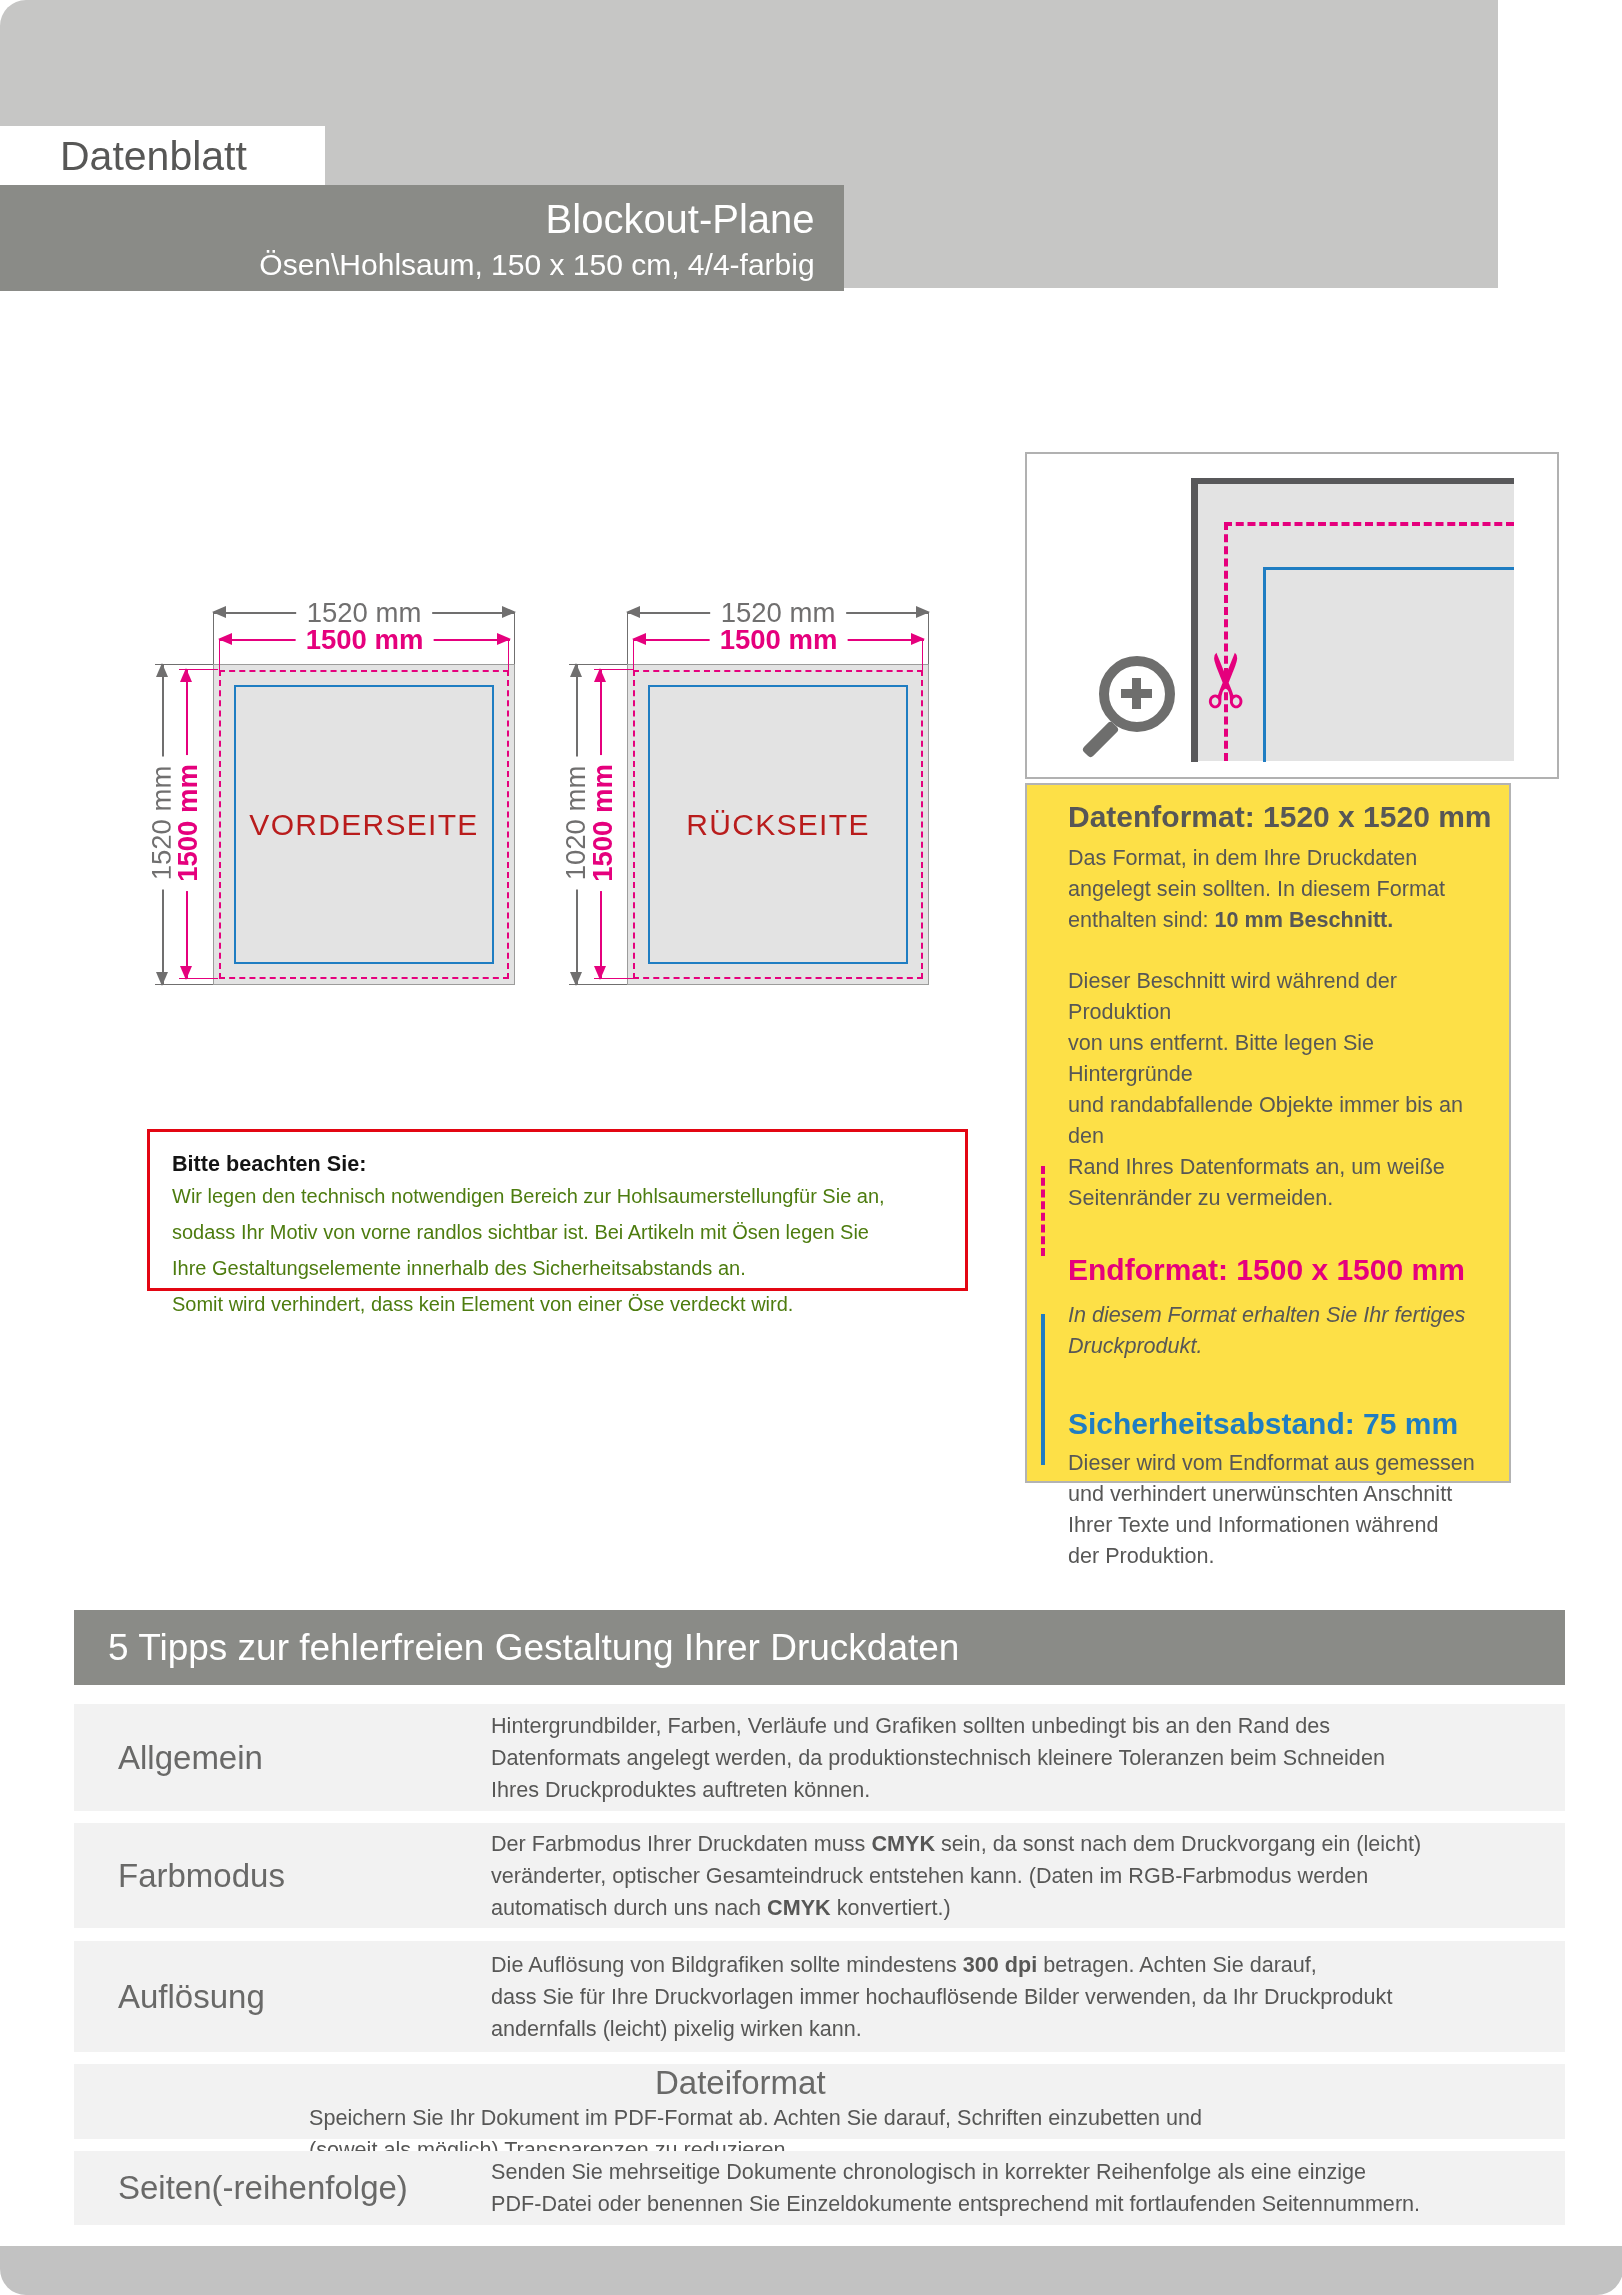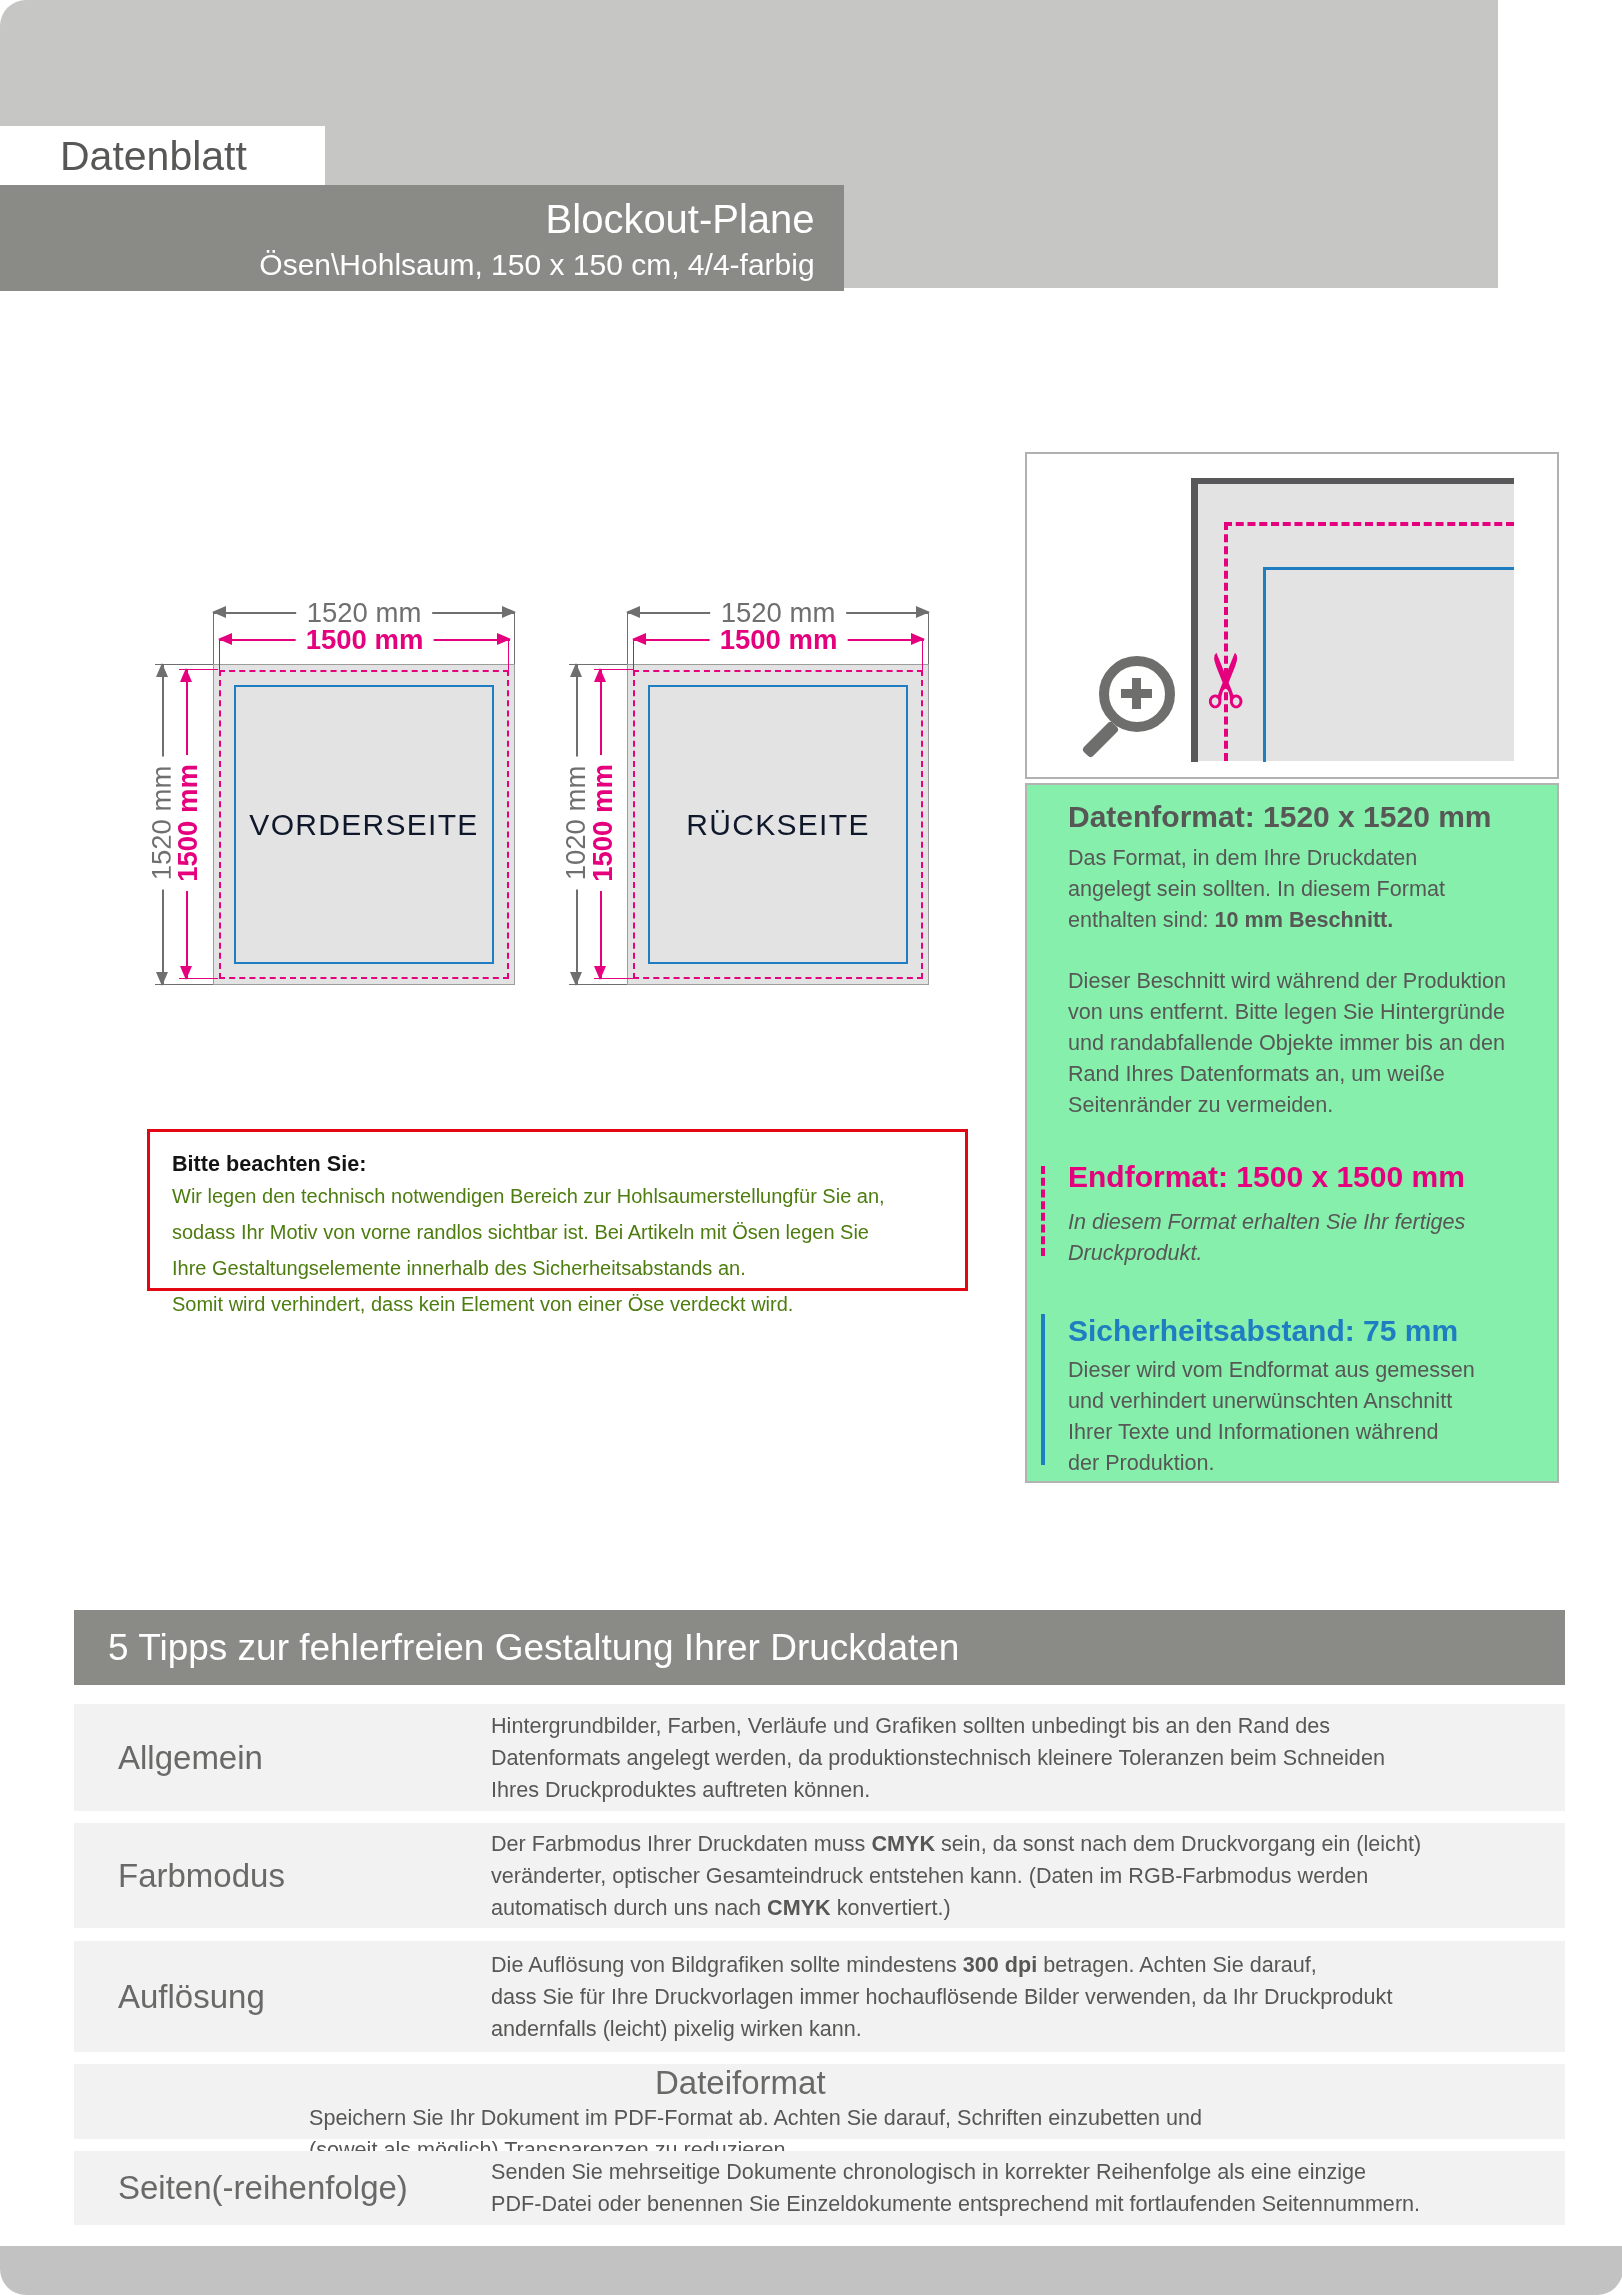--- a/index.html
+++ b/index.html
@@ -13,21 +13,21 @@
   .banner { position:absolute; left:0; top:185px; width:844px; height:106px; background:#8a8b87;
             display:flex; flex-direction:column; justify-content:center; align-items:flex-end; padding-right:29.4px; }
   .banner .product { font-size:40px; line-height:52px; color:#ffffff; }
   .banner .spec { font-size:30px; line-height:39px; color:#ffffff;margin-left:27px; }
 
   
   .square { position:absolute; top:664px; width:302px; height:321px; background:#e3e3e3; border:1.3px solid #9c9c9b; }
   .square .endf { position:absolute; inset:5.2px; border:2px dashed #e5007d; }
   .square .safe { position:absolute; inset:19.6px; border:2px solid #1f7dc2; }
   .square .slabel { position:absolute; inset:0; display:flex; align-items:center; justify-content:center;
-                    font-size:30px; letter-spacing:1.3px; color:#0f172a; }
+                    font-size:30px; letter-spacing:1.3px; color:#b91c1c; }
 
   .hdim { position:absolute; height:2px; }
   .hdim::before { content:""; position:absolute; left:-1.3px; top:-5.9px; width:0; height:0;
                   border:6.5px solid transparent; border-left:0; border-right:14.4px solid currentColor; }
   .hdim::after  { content:""; position:absolute; right:-1.3px; top:-5.9px; width:0; height:0;
                   border:6.5px solid transparent; border-right:0; border-left:14.4px solid currentColor; }
   .vdim { position:absolute; width:2px; }
   .vdim::before { content:""; position:absolute; top:-1.3px; left:-5.9px; width:0; height:0;
                   border:6.5px solid transparent; border-top:0; border-bottom:14.4px solid currentColor; }
   .vdim::after  { content:""; position:absolute; bottom:-1.3px; left:-5.9px; width:0; height:0;
@@ -61,21 +61,21 @@
   .scissors { position:absolute; left:200px; top:226px; transform:translate(-50%,-50%) rotate(-90deg);
               font-size:75px; color:#e5007d; }
   .magnifier { position:absolute; left:72px; top:202px; width:76px; height:76px; }
   .magnifier .ring { position:absolute; left:0; top:0; width:76px; height:76px; border:10.5px solid #6e6e6d; border-radius:50%; }
   .magnifier .ph { position:absolute; left:22px; top:33px; width:31px; height:9.2px; background:#6e6e6d; }
   .magnifier .pv { position:absolute; left:33px; top:22px; width:9.2px; height:31px; background:#6e6e6d; }
   .magnifier .handle { position:absolute; left:-5.2px; top:63px; width:13px; height:41px; background:#6e6e6d;
                        border-radius:3.9px; transform:rotate(45deg); }
 
   
-  .info { position:absolute; left:1025px; top:783px; width:534px; height:700px; background:#86efac;
+  .info { position:absolute; left:1025px; top:783px; width:486px; height:700px; background:#fde047;
           border:2px solid #b3b3b3; padding:13px 15.7px 0 41px; }
   .info h3 { font-size:30px; line-height:37px; font-weight:bold; color:#575756; }
   .info h3.mag { color:#e5007d; }
   .info h3.blu { color:#1f7dc2; }
   .info p { font-size:21.6px; line-height:31px; color:#575756; white-space:pre-line; }
   .info .p1 { margin-top:6.5px; }
   .info .p2 { margin-top:30px; }
   .info .h2 { margin-top:38px; }
   .info .p3 { margin-top:11px;font-style:italic; }
   .info .h3b { margin-top:44px; }

